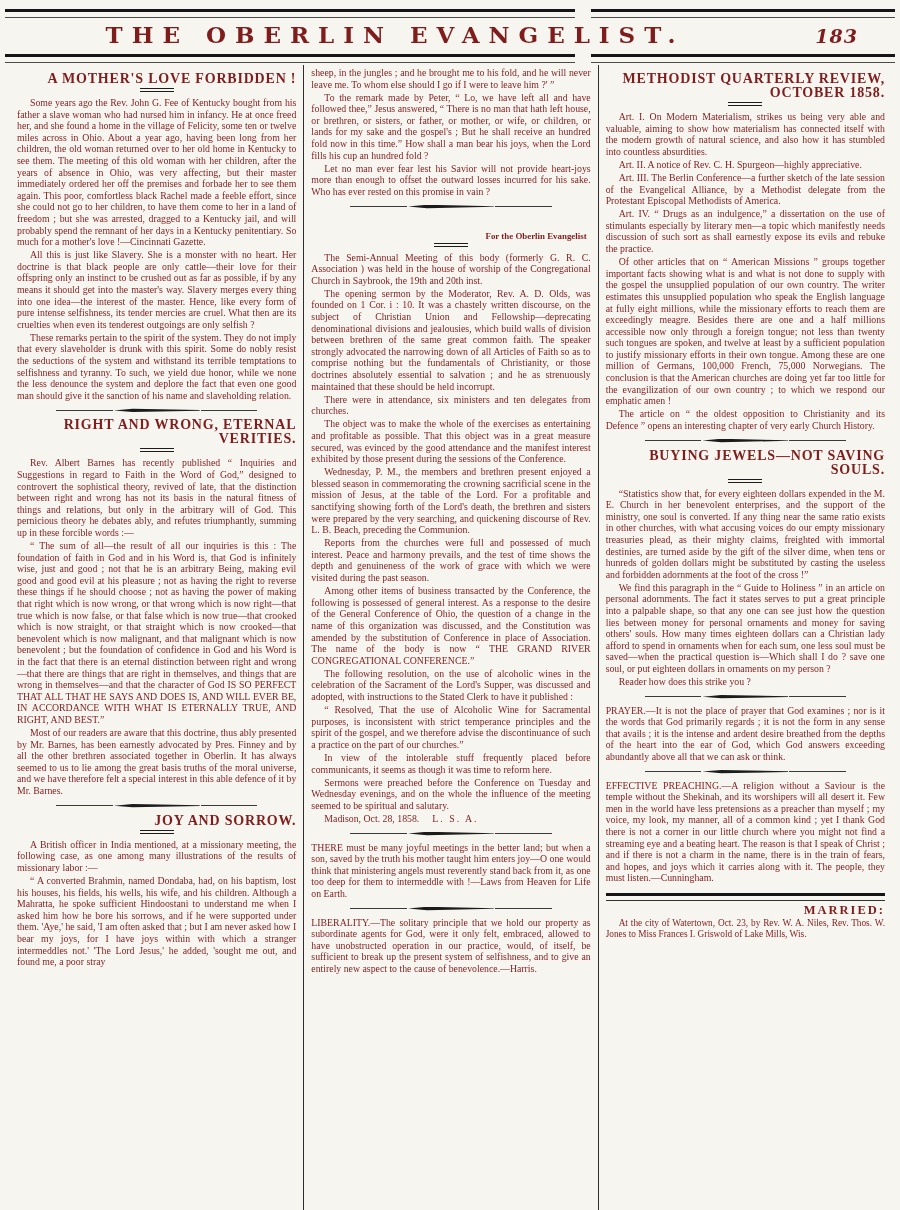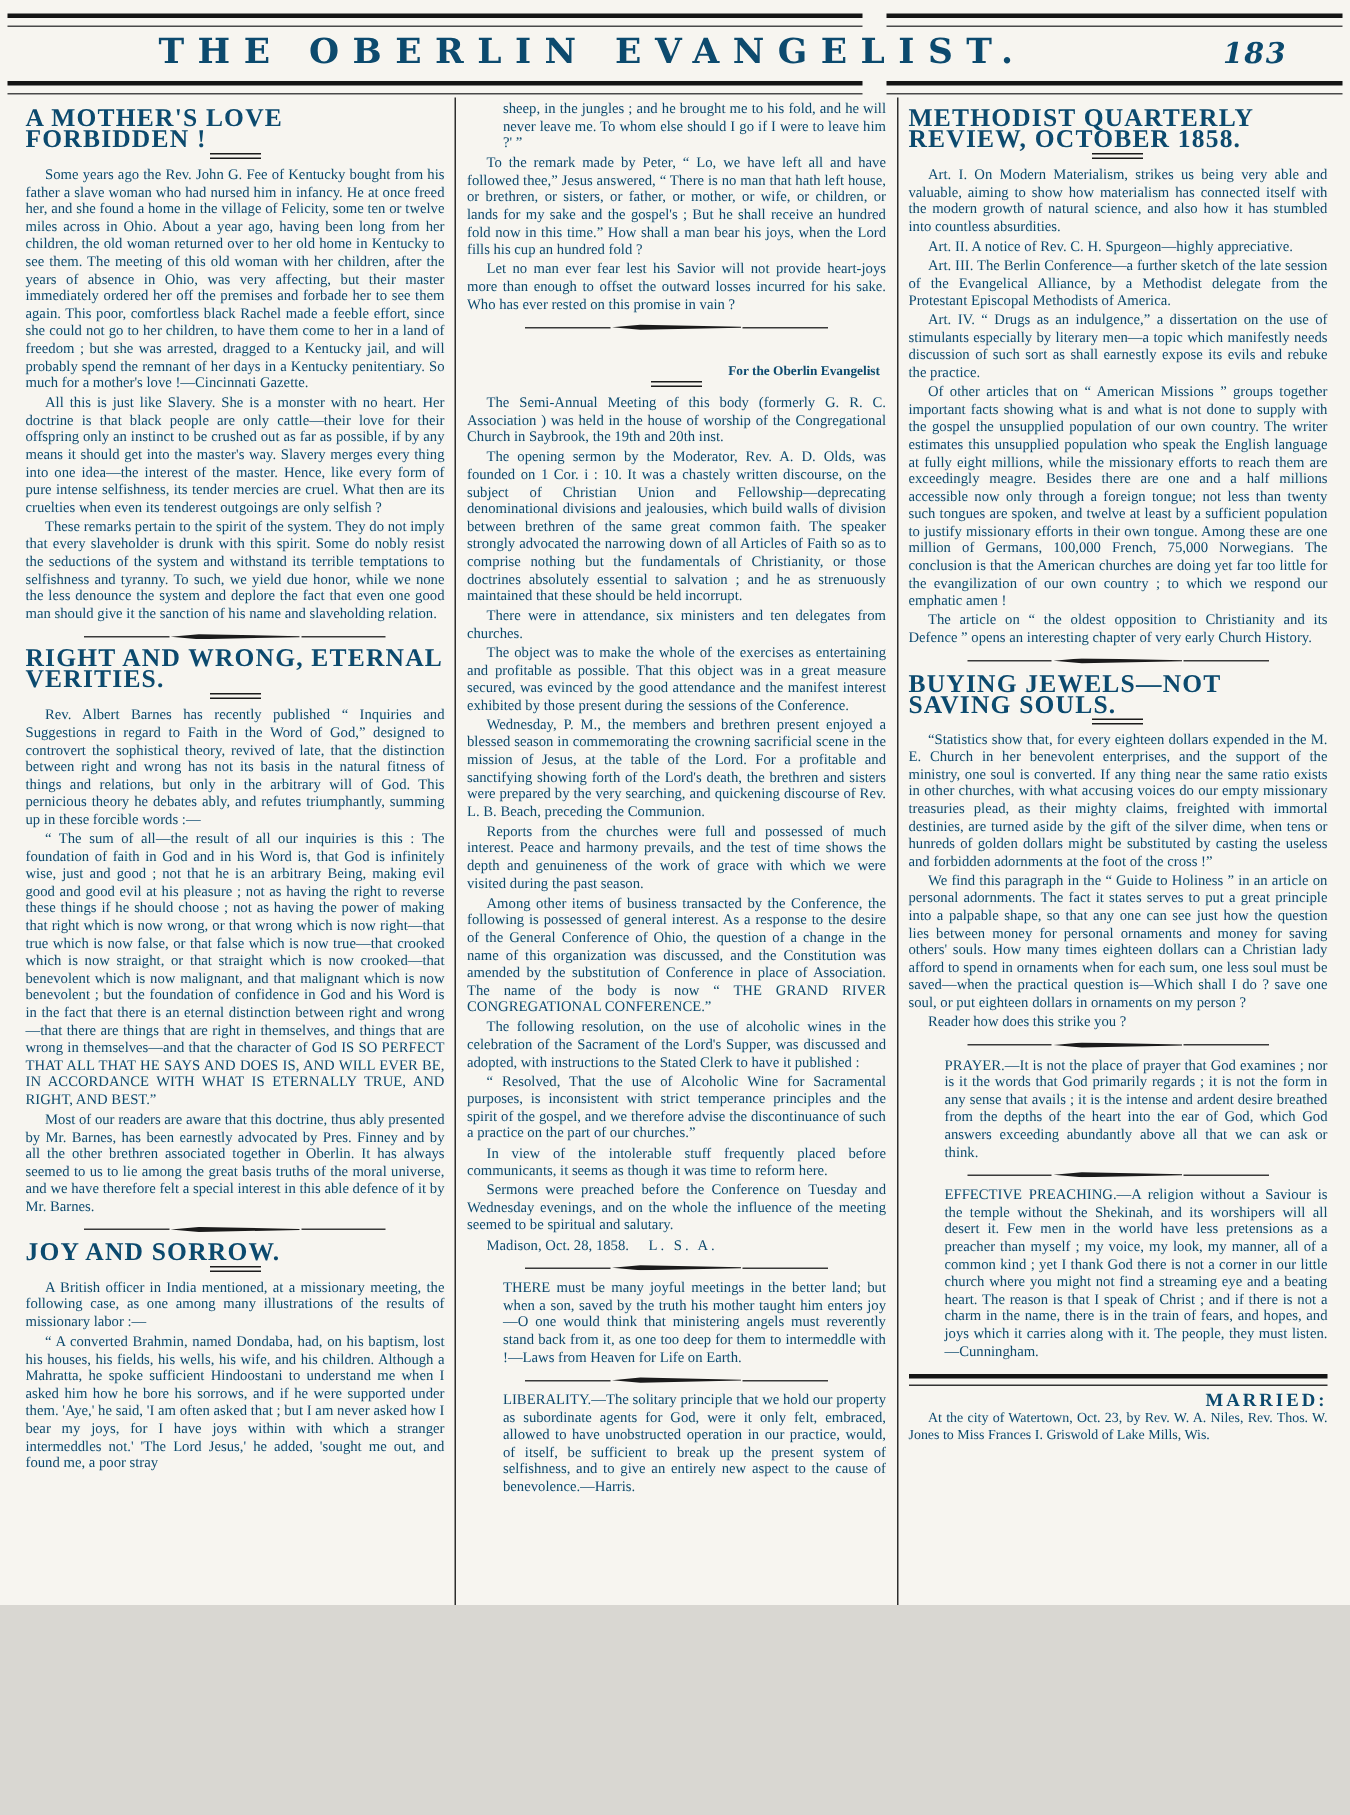--- a/index.html
+++ b/index.html
@@ -1,18 +1,18 @@
 <!DOCTYPE html>
 <html><head>
 <meta charset="utf-8">
 <style>
   html,body { margin:0; padding:0; background:#d9d7d2; }
   .page {
-    position:relative; width:900px; height:1070px; margin:0 auto;
-    background:#f7f5f0; color:#0c4a6e; overflow:hidden;
+    position:relative; width:900px; height:1210px; margin:0 auto;
+    background:#f7f5f0; color:#7f1d1d; overflow:hidden;
     font-family:"Liberation Serif", serif;
   }
   
   .masthead { padding-top:9px; }
   .rule-row { display:flex; gap:16px; padding:0 5px; }
   .rule-seg { height:5px; border-top:3px solid #151515; border-bottom:1px solid #4a4a4a; }
   .rule-seg.left { flex:0 0 570px; }
   .rule-seg.right { flex:1; }
   .mast-line { position:relative; height:36px; }
   .mast-title {
@@ -28,25 +28,25 @@
   .columns {
     display:flex; align-items:stretch;
     padding:2px 8px 0 10px; height:1148px; box-sizing:border-box;
   }
   .col {
     flex:1; padding:2px 7px 0 7px; overflow:hidden;
     font-size:9.8px; line-height:11.6px; text-align:justify;
   }
   .vrule { width:1px; background:#2e2e2e; }
   p { margin:0 0 1.5px 0; text-indent:13px; }
-  p.noind { text-indent:0;margin-left:24px; }
+  p.noind { text-indent:0; }
   
   .art-head {
-    margin:5px 0 2px 0; text-indent:0; text-align:left;
-    font-weight:bold; font-size:17px; line-height:14px; letter-spacing:0.8px;
+    margin:5px 0 2px 0; text-indent:0; text-align:right;
+    font-weight:bold; font-size:14px; line-height:14px; letter-spacing:0.8px;
   }
   .head-orn {
     width:34px; height:2px; margin:2px auto 5px auto;
     border-top:1px solid #1b1b1b; border-bottom:1px solid #1b1b1b;
   }
   
   .swell { display:flex; align-items:center; width:72%; margin:7px auto 6px auto; }
   .swell::before, .swell::after { content:""; flex:1; border-top:1px solid #3a3a3a; }
   .swell-core {
     width:86px; height:4px; margin:0 1px; background:#1b1b1b;

